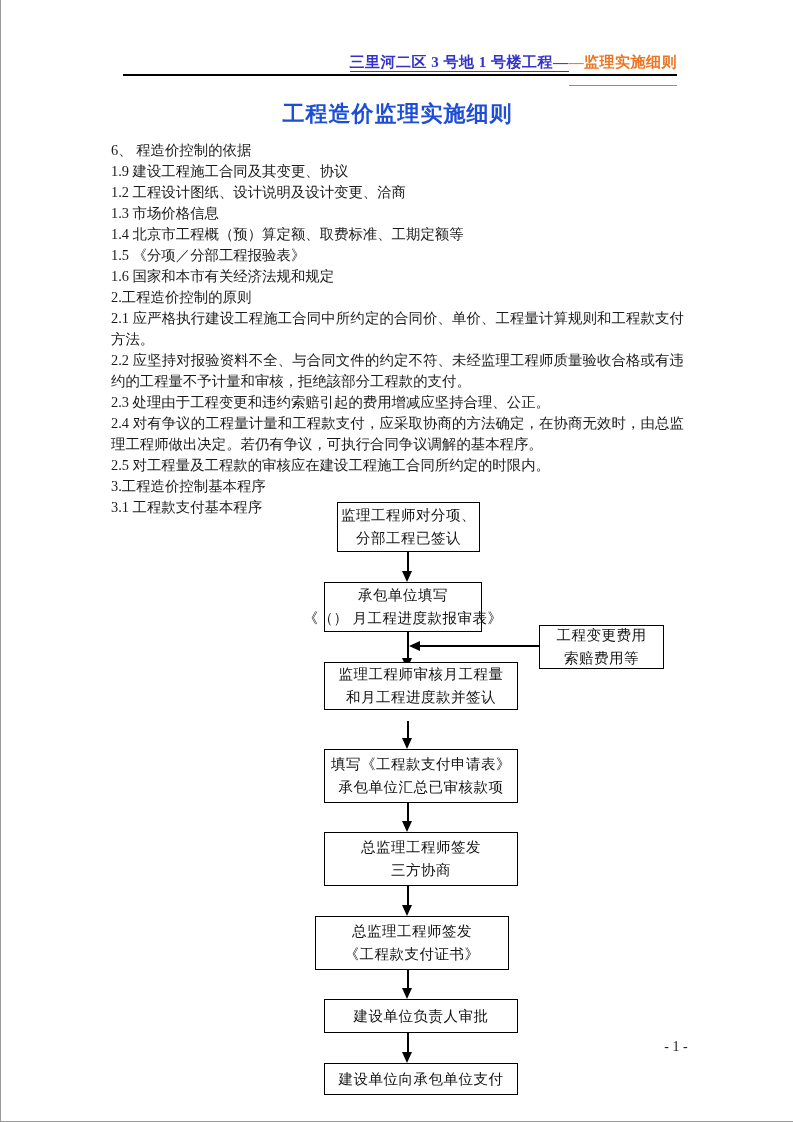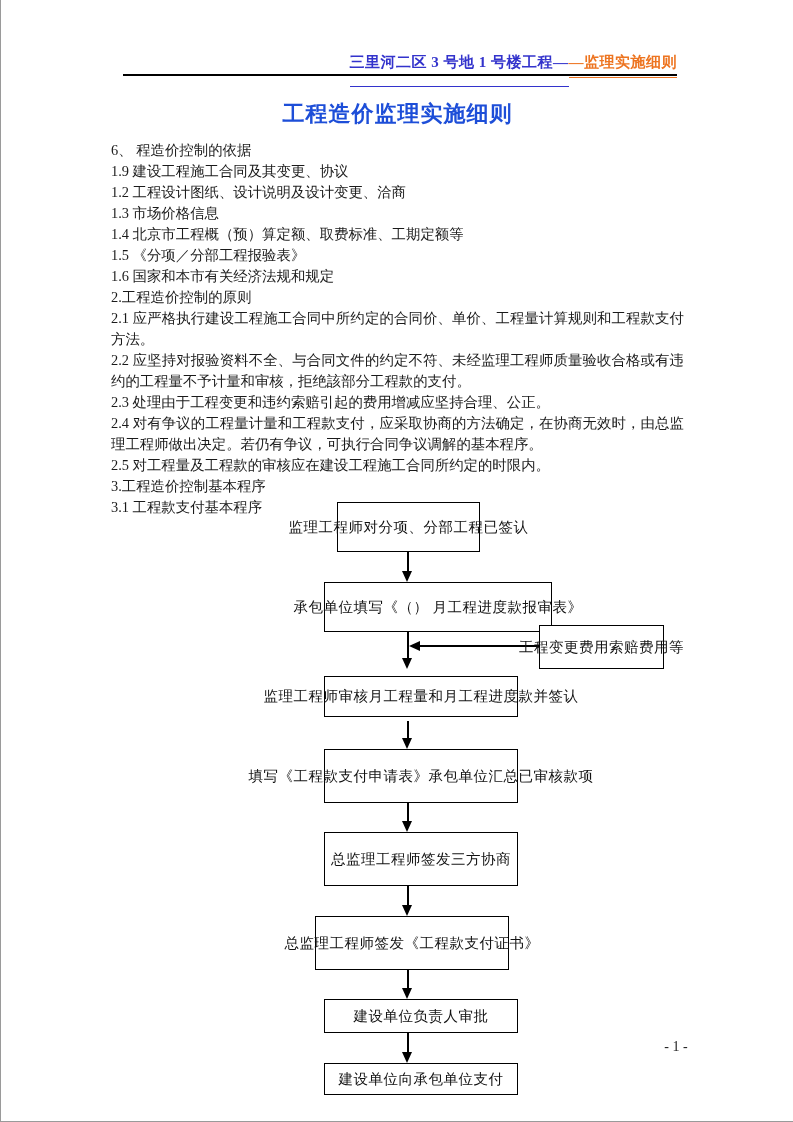--- a/index.html
+++ b/index.html
@@ -13,41 +13,41 @@
     border-left:1px solid #9a9a9a;
     border-bottom:1px solid #9a9a9a;
     box-sizing:border-box;
   }
   
   .hdr{
     position:absolute;left:110px;top:53px;width:566px;
     text-align:right;font-size:15px;font-weight:bold;
     white-space:nowrap;letter-spacing:.5px;
   }
-  .hdr .blue{color:#3333cc;border-bottom:1px solid #3333cc;padding-bottom:16px;}
-  .hdr .orange{color:#ed7420;border-bottom:1px solid #ed7420;padding-bottom:7px;}
+  .hdr .blue{color:#3333cc;border-bottom:1px solid #3333cc;padding-bottom:1px;}
+  .hdr .orange{color:#ed7420;border-bottom:1px solid #ed7420;padding-bottom:15px;}
   .hdr-rule{position:absolute;left:122px;top:74px;width:554px;height:2px;background:#000;}
   
   .title{
     position:absolute;left:0;top:99px;width:793px;margin:0;
     text-align:center;font-size:22px;font-weight:bold;color:#1d4ed8;
     letter-spacing:1px;
   }
   
   .body-text{
     position:absolute;left:110px;top:140px;width:573px;
     font-size:14.4px;line-height:21px;color:#1a1a1a;
   }
   .body-text .ln{white-space:nowrap;}
   .body-text .ln.full{white-space:normal;text-align:justify;text-align-last:justify;}
   
   .fbox{
     position:absolute;box-sizing:border-box;
     border:1.5px solid #000;background:#fff;
-    display:flex;justify-content:center;align-items:center;
+    display:flex;flex-direction:column;justify-content:center;align-items:center;
     font-size:14.5px;line-height:23px;letter-spacing:.5px;color:#111;
   }
   .fline{white-space:nowrap;text-align:center;}
   .vline{position:absolute;width:2px;background:#000;}
   .hline{position:absolute;height:2px;background:#000;}
   .arrow-down{
     position:absolute;width:0;height:0;
     border-left:5.5px solid transparent;border-right:5.5px solid transparent;
     border-top:11px solid #000;
   }
@@ -93,36 +93,36 @@
   <div>
 
     <div class="fbox" style="left:336px;top:502px;width:143px;height:50px">
       <div class="fline">监理工程师对分项、</div>
       <div class="fline">分部工程已签认</div>
     </div>
 
     <div class="vline" style="left:406px;top:552px;height:20px"></div>
     <div class="arrow-down" style="left:401px;top:571px"></div>
 
-    <div class="fbox" style="left:323px;top:582px;width:228px;height:50px">
+    <div class="fbox" style="left:323px;top:582px;width:158px;height:50px">
       <div class="fline">承包单位填写</div>
       <div class="fline">《（） 月工程进度款报审表》</div>
     </div>
 
     <div class="vline" style="left:406px;top:632px;height:27px"></div>
     <div class="arrow-down" style="left:401px;top:658px"></div>
 
     <div class="arrow-left" style="left:408px;top:641px"></div>
     <div class="hline" style="left:419px;top:645px;width:119px"></div>
     <div class="fbox" style="left:538px;top:625px;width:125px;height:44px">
       <div class="fline">工程变更费用</div>
       <div class="fline">索赔费用等</div>
     </div>
 
-    <div class="fbox" style="left:323px;top:676px;width:194px;height:41px">
+    <div class="fbox" style="left:323px;top:662px;width:194px;height:48px">
       <div class="fline">监理工程师审核月工程量</div>
       <div class="fline">和月工程进度款并签认</div>
     </div>
 
     <div class="vline" style="left:406px;top:721px;height:18px"></div>
     <div class="arrow-down" style="left:401px;top:738px"></div>
 
     <div class="fbox" style="left:323px;top:749px;width:194px;height:54px">
       <div class="fline">填写《工程款支付申请表》</div>
       <div class="fline">承包单位汇总已审核款项</div>

